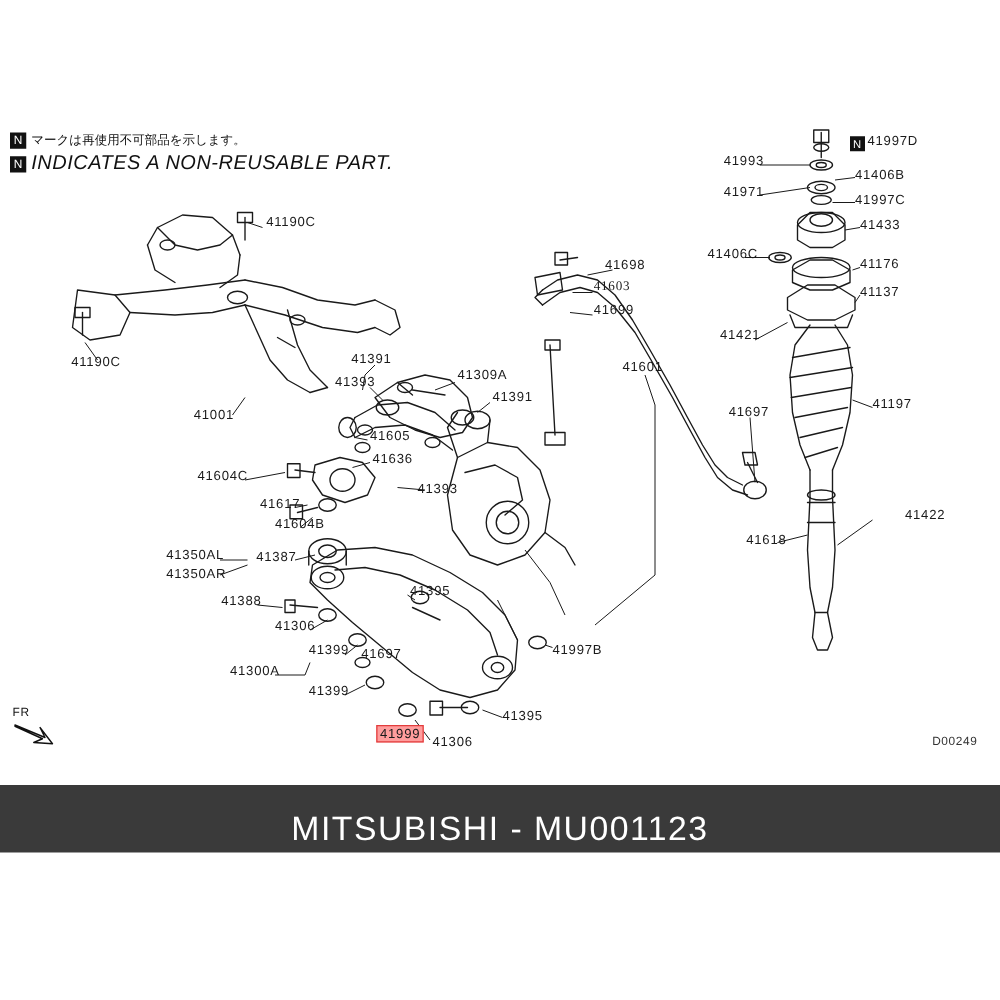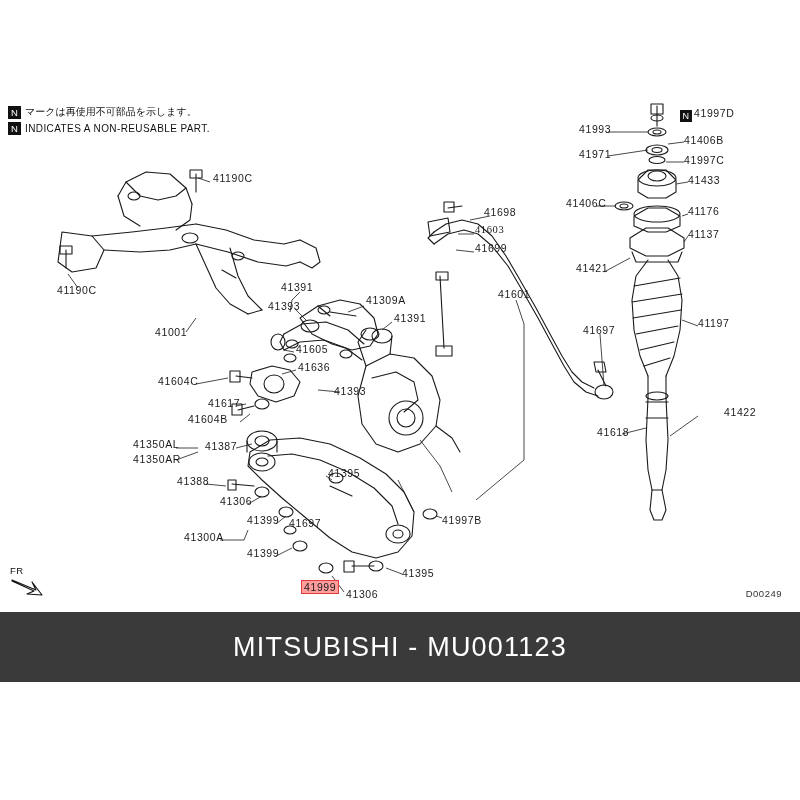--- a/index.html
+++ b/index.html
@@ -72,24 +72,25 @@
     background: #111111;
     color: #ffffff;
     font-size: 9.5px;
     line-height: 13px;
     text-align: center;
     font-family: "Liberation Sans", sans-serif;
     margin-right: 4px;
     flex: none;
   }
   .note-txt {
-    font-size: 10px;
+    font-size: 16px;
     color: #111;
     letter-spacing: 0.4px;
     white-space: nowrap;
+    font-style: italic;
   }
   .note-txt-jp {
     font-size: 10px;
     color: #111;
     white-space: nowrap;
   }
   .n-badge-inline {
     display: inline-block;
     width: 12px;
     height: 12px;
@@ -115,21 +116,21 @@
     position: absolute;
     right: 18px;
     top: 588px;
     font-size: 9.5px;
     color: #333;
     letter-spacing: 0.5px;
   }
   .footer {
     position: absolute;
     left: 0;
-    top: 612px;
+    top: 628px;
     width: 800px;
     height: 70px;
     background: #3a3a3a;
     display: flex;
     align-items: center;
     justify-content: center;
   }
   .footer-inner {
     display: flex;
     align-items: center;
@@ -362,21 +363,21 @@
     <div class="lbl" style="left:155px; top:326px;">41001</div>
     <div class="lbl" style="left:281px; top:281px;">41391</div>
     <div class="lbl" style="left:268px; top:300px;">41393</div>
     <div class="lbl" style="left:366px; top:294px;">41309A</div>
     <div class="lbl" style="left:394px; top:312px;">41391</div>
     <div class="lbl" style="left:296px; top:343px;">41605</div>
     <div class="lbl" style="left:298px; top:361px;">41636</div>
     <div class="lbl" style="left:334px; top:385px;">41393</div>
     <div class="lbl" style="left:158px; top:375px;">41604C</div>
     <div class="lbl" style="left:208px; top:397px;">41617</div>
-    <div class="lbl" style="left:188px; top:413px;">41604B</div>
+    <div class="lbl" style="left:220px; top:413px;">41604B</div>
     <div class="lbl" style="left:133px; top:438px;">41350AL</div>
     <div class="lbl" style="left:133px; top:453px;">41350AR</div>
     <div class="lbl" style="left:205px; top:440px;">41387</div>
     <div class="lbl" style="left:177px; top:475px;">41388</div>
     <div class="lbl" style="left:220px; top:495px;">41306</div>
     <div class="lbl" style="left:247px; top:514px;">41399</div>
     <div class="lbl" style="left:289px; top:517px;">41697</div>
     <div class="lbl" style="left:184px; top:531px;">41300A</div>
     <div class="lbl" style="left:247px; top:547px;">41399</div>
     <div class="lbl" style="left:328px; top:467px;">41395</div>

